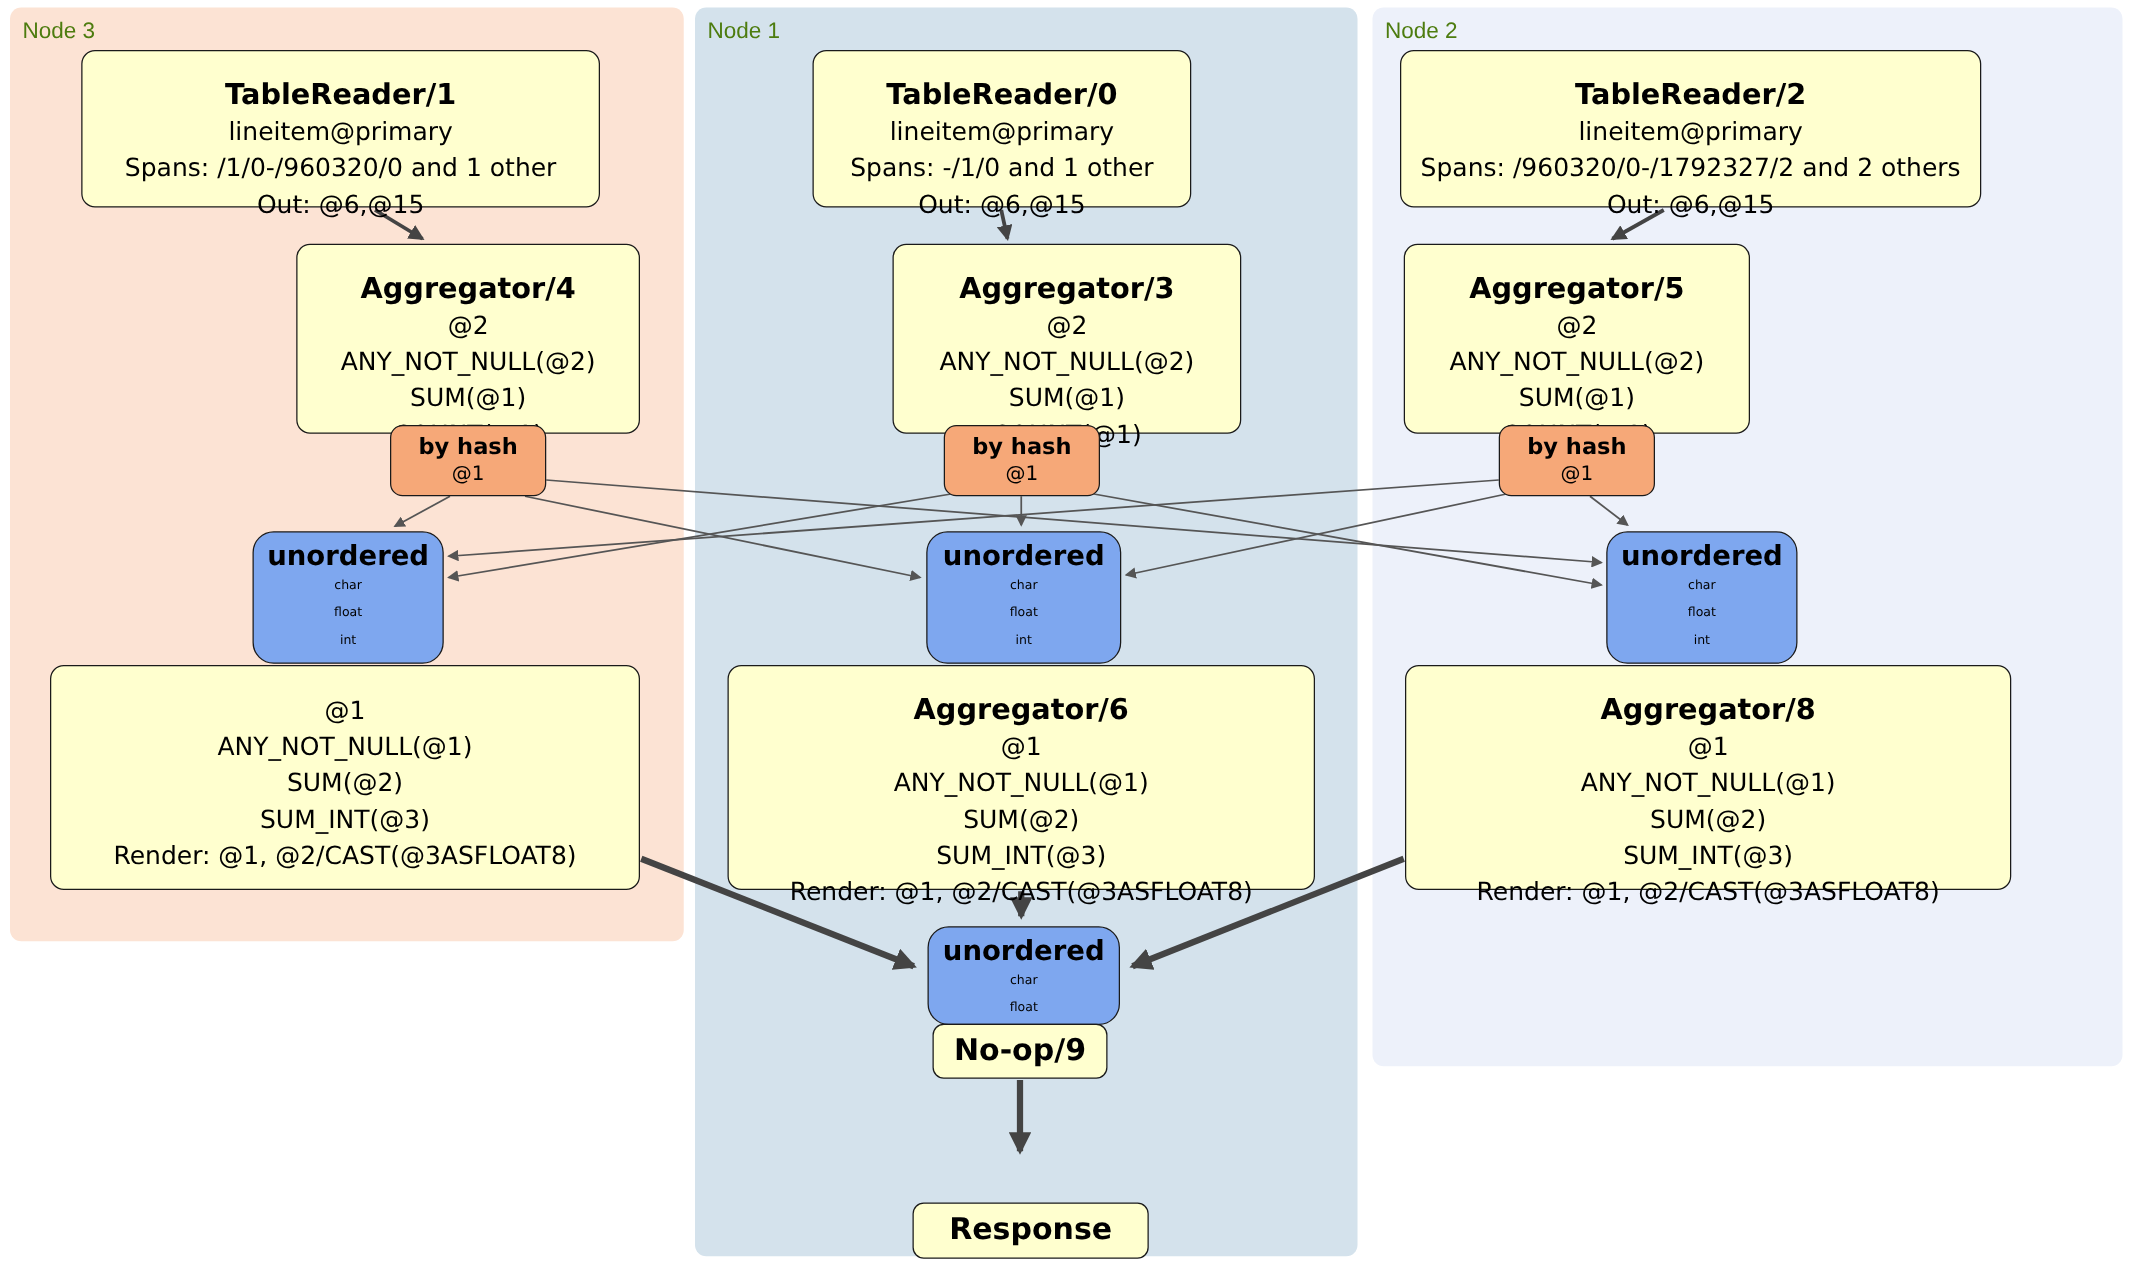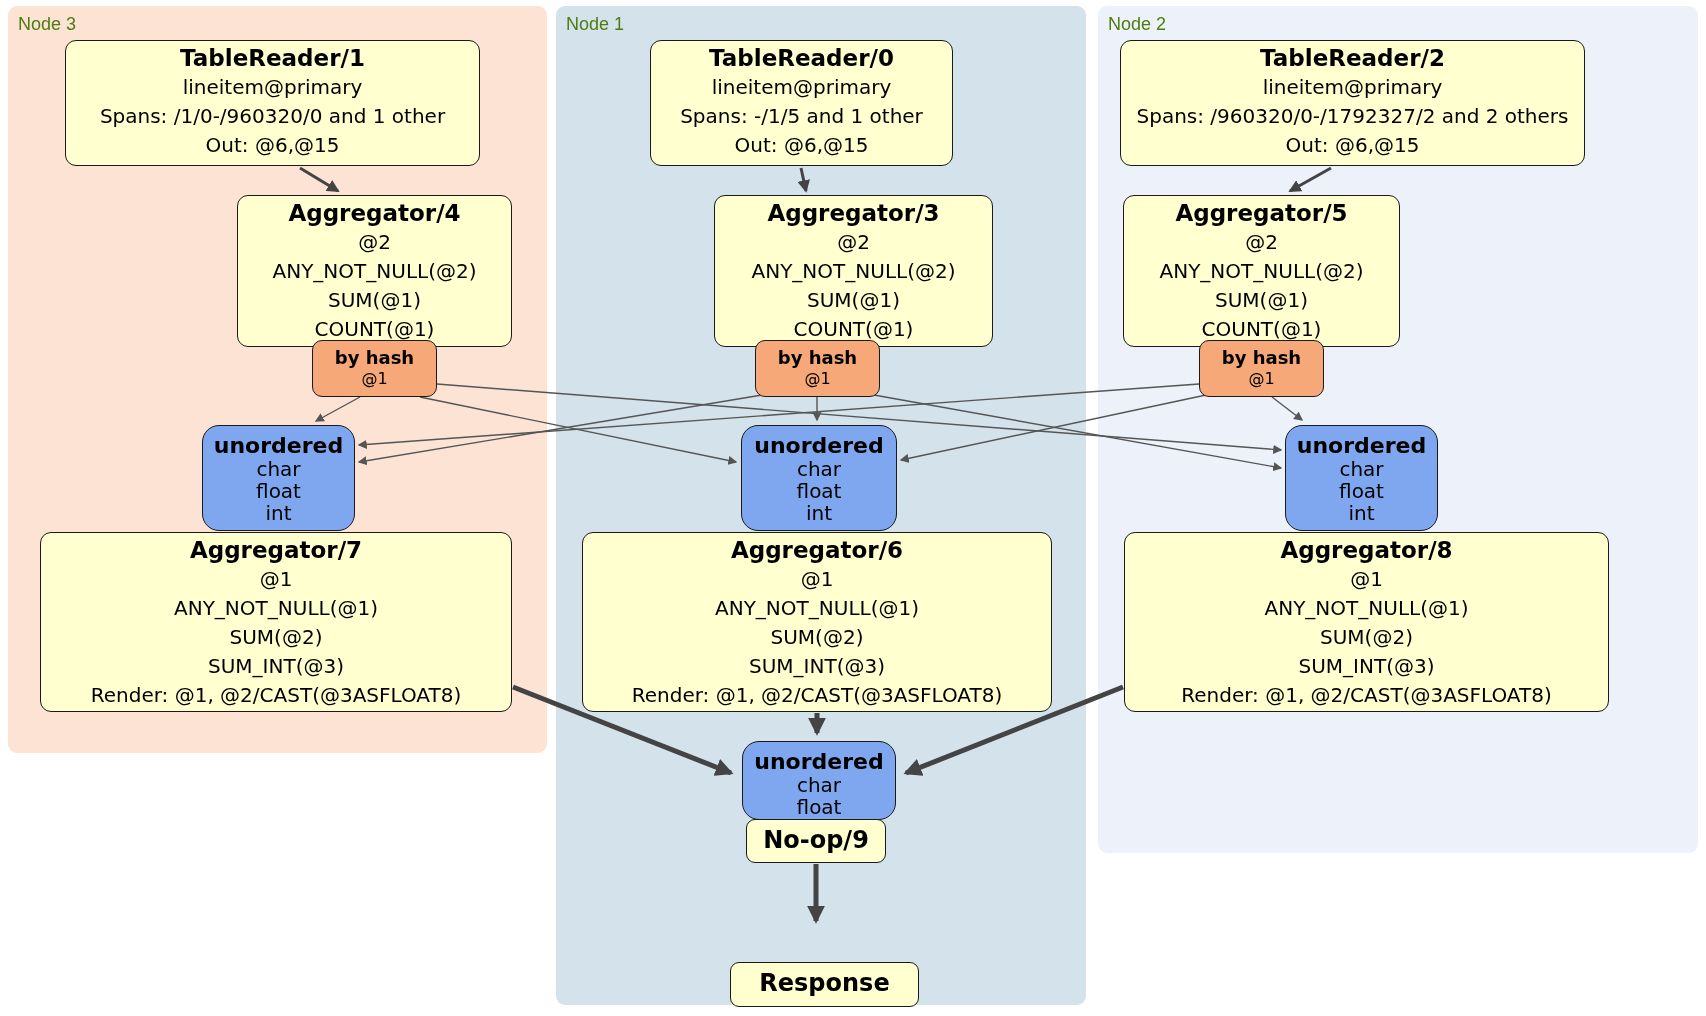--- a/index.html
+++ b/index.html
@@ -13,38 +13,38 @@
     font-family:"DejaVu Sans", sans-serif; color:#000;
   }
   .region{position:absolute; border-radius:9px; z-index:0;}
   .region-label{
     position:absolute; top:8px; left:10px;
     font-family:"Liberation Sans", sans-serif; font-size:18px; color:#4d7c0f;
   }
   .procbox{
     position:absolute; background:var(--processor-fill);
     border:1.5px solid var(--box-border); border-radius:11px;
-    text-align:center; z-index:2; padding-top:3px; box-sizing:border-box;
+    text-align:center; z-index:2; padding-top:21px; box-sizing:border-box;
   }
   .box-title{font-size:23px; font-weight:bold; line-height:29px; white-space:nowrap;}
   .box-line{font-size:20px; line-height:29px; white-space:nowrap;}
   .router{
     position:absolute; background:var(--router-fill);
     border:1.5px solid var(--box-border); border-radius:10px;
     text-align:center; z-index:3; padding-top:6px; box-sizing:border-box;
   }
   .router-title{font-size:18px; font-weight:bold; line-height:22px;}
   .router-line{font-size:16px; line-height:20px;}
   .sync{
     position:absolute; background:var(--sync-fill);
     border:1.5px solid var(--box-border); border-radius:17px;
     text-align:center; z-index:2; padding-top:7px; box-sizing:border-box;
   }
   .sync-title{font-size:22px; font-weight:bold; line-height:25px;}
-  .sync-line{font-size:20px; line-height:22px;}
+  .sync-line{font-size:10px; line-height:22px;}
   .miniproc{
     position:absolute; background:var(--processor-fill);
     border:1.5px solid var(--box-border); border-radius:9px;
     text-align:center; z-index:2; box-sizing:border-box;
   }
   .miniproc .mini-title{font-size:24px; font-weight:bold; line-height:41px; white-space:nowrap;text-align:center;}
   #edges{position:absolute; left:0; top:0; z-index:1;}
   .thin-edge{stroke:var(--thin-edge-color); stroke-width:1.4; fill:none;}
   .med-edge{stroke:var(--edge-color); stroke-width:3; fill:none;}
   .thick-edge{stroke:var(--edge-color); stroke-width:5; fill:none;}
@@ -119,32 +119,31 @@
     <div class="box-line">SUM(@1)</div>
     <div class="box-line">COUNT(@1)</div>
   </div>
 
   <div class="router" style="left:312px; top:340px; width:125px; height:57px;">
     <div class="router-title">by hash</div>
     <div class="router-line">@1</div>
   </div>
 
   <div class="procbox" style="left:40px; top:532px; width:472px; height:180px;">
-    <div class="box-title">Aggregator/7</div>
     <div class="box-line">@1</div>
     <div class="box-line">ANY_NOT_NULL(@1)</div>
     <div class="box-line">SUM(@2)</div>
     <div class="box-line">SUM_INT(@3)</div>
     <div class="box-line">Render: @1, @2/CAST(@3ASFLOAT8)</div>
   </div>
 
   <div class="procbox" style="left:650px; top:40px; width:303px; height:126px;">
     <div class="box-title">TableReader/0</div>
     <div class="box-line">lineitem@primary</div>
-    <div class="box-line">Spans: -/1/5 and 1 other</div>
+    <div class="box-line">Spans: -/1/0 and 1 other</div>
     <div class="box-line">Out: @6,@15</div>
   </div>
 
   <div class="sync" style="left:741px; top:425px; width:156px; height:106px;">
     <div class="sync-title">unordered</div>
     <div class="sync-line">char</div>
     <div class="sync-line">float</div>
     <div class="sync-line">int</div>
   </div>
 

